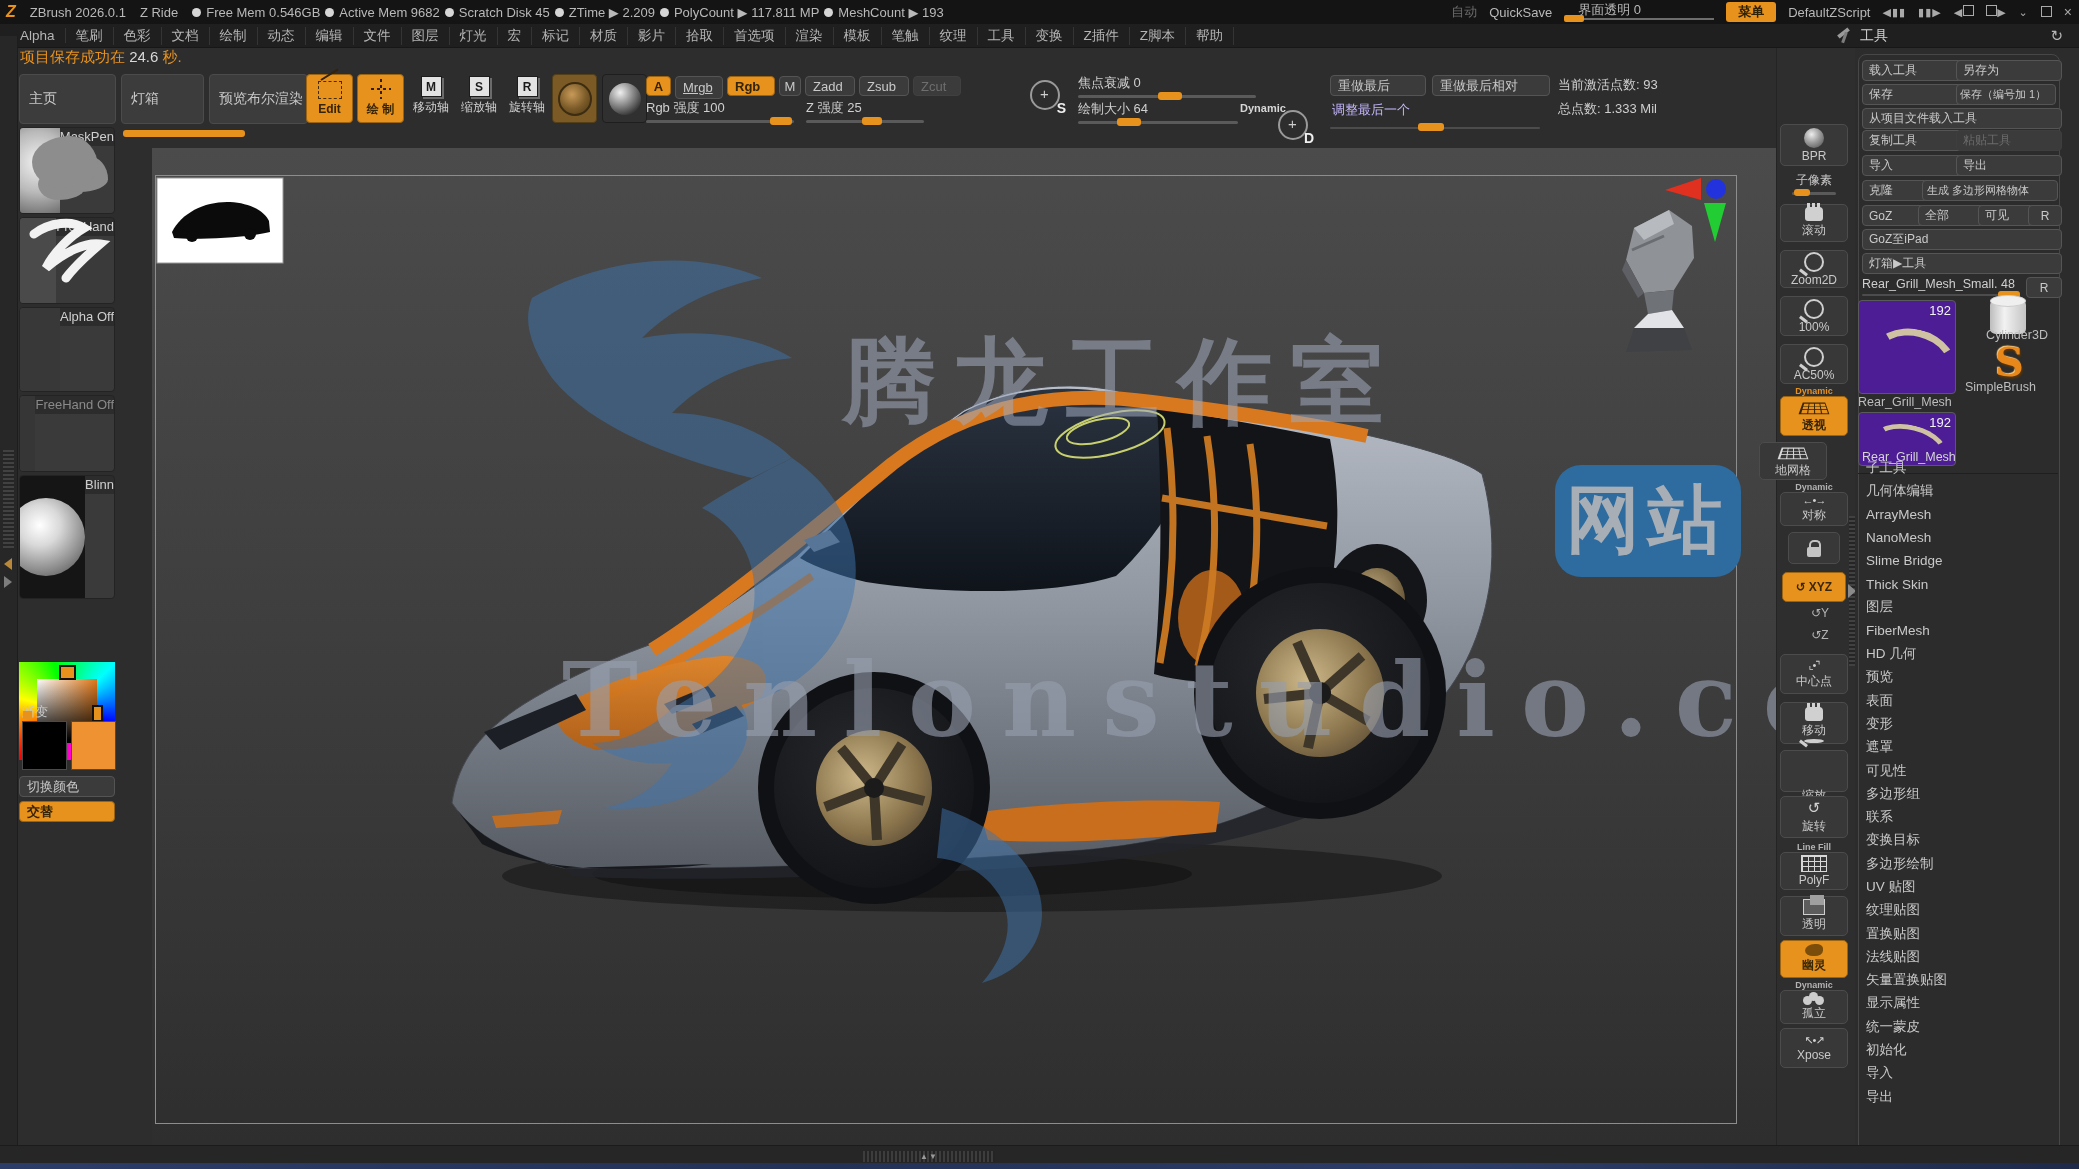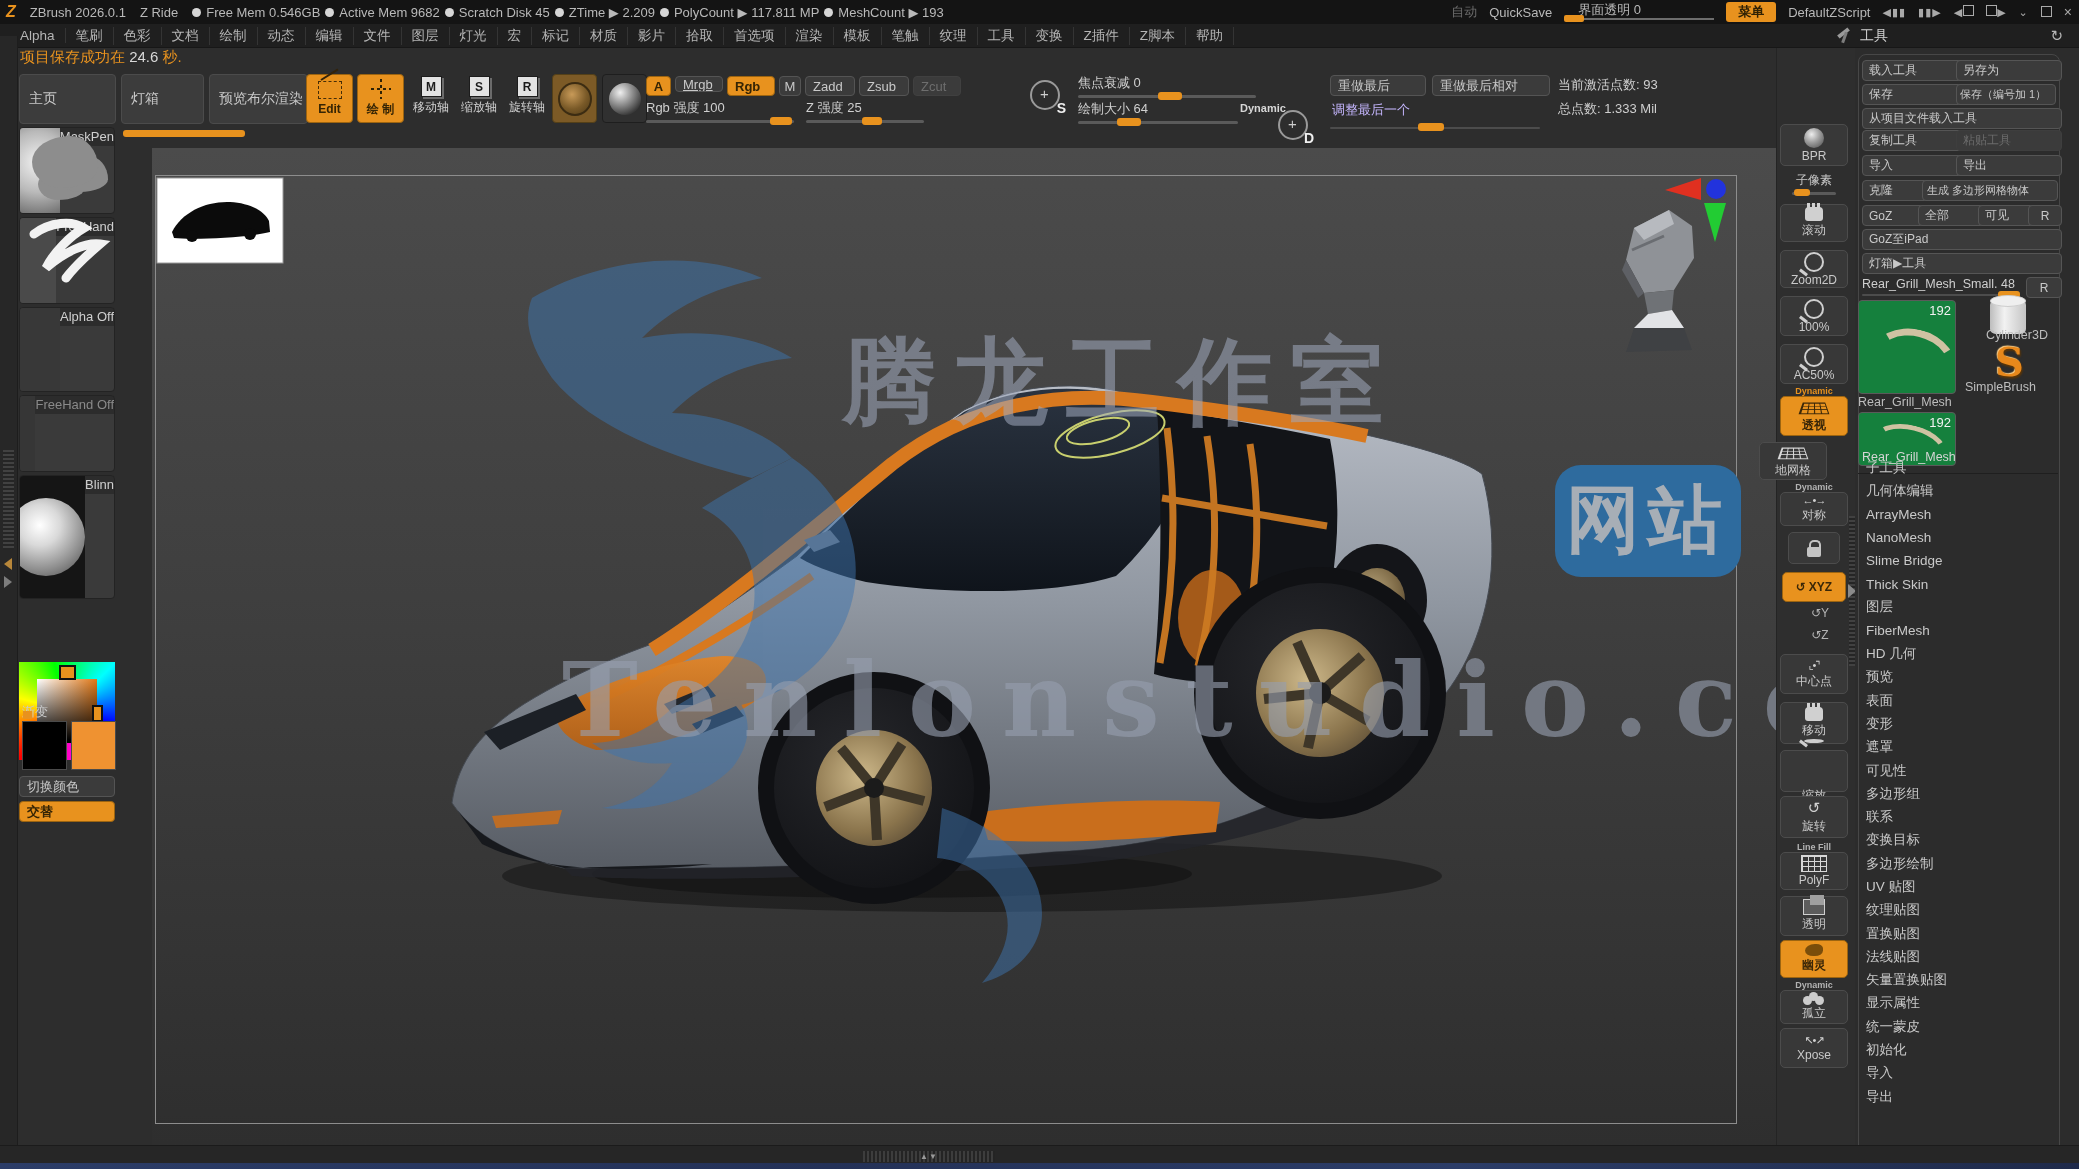--- a/index.html
+++ b/index.html
@@ -102,21 +102,21 @@
   .icn-two:after{content:"";position:absolute;left:6px;top:-5px;width:14px;height:10px;background:#9f9f9f;}
   .icn-tri{width:22px;height:12px;position:relative;}
   .icn-tri i{position:absolute;width:9px;height:9px;border-radius:50%;background:#cdcdcd;display:block;}
   .icn-xarr{font-size:11px;color:#d0d0d0;letter-spacing:-1px;}
   
   .tpanel{left:1855px;top:48px;width:224px;height:1121px;background:#2c2c2c;}
   .tgroup{position:absolute;left:3px;top:6px;width:200px;height:1110px;border:1px solid #474747;border-radius:8px;}
   .zb{position:absolute;background:#3b3b3b;border:1px solid #555;border-radius:4px;color:#c9c9c9;
       font-size:12px;display:flex;align-items:center;padding:0 6px;height:19px;white-space:nowrap;overflow:hidden;}
   .zb.dim{color:#6b6b6b;border-color:#3e3e3e;}
-  .thumbtile{position:absolute;background:#15803d;border:1px solid #5a5a5a;border-radius:4px;overflow:hidden;}
+  .thumbtile{position:absolute;background:#4c1d95;border:1px solid #5a5a5a;border-radius:4px;overflow:hidden;}
   .cnt{position:absolute;right:4px;top:2px;color:#f2f2f2;font-size:13px;}
   .arc{position:absolute;border:7px solid transparent;border-top-color:#cfc2a2;border-radius:50%;transform:rotate(14deg);}
   .tlab{position:absolute;color:#bdbdbd;font-size:12.5px;white-space:nowrap;}
   .cyl{position:absolute;width:36px;height:34px;background:linear-gradient(90deg,#bdbdbd,#f2f2f2 40%,#c4c4c4);border-radius:6px/5px;}
   .cyl:before{content:"";position:absolute;left:0;top:-5px;width:36px;height:12px;border-radius:50%;background:#efefef;border:1px solid #cdcdcd;box-sizing:border-box;}
   .sbrush{position:absolute;font-family:"DejaVu Serif","Liberation Serif",serif;font-weight:bold;font-size:40px;
           color:#e8881b;text-shadow:1px 2px 2px #5e3605,-1px -1px 1px #ffd28a;}
   .sec{height:23.3px;display:flex;align-items:center;font-size:13.5px;color:#c9c9c9;padding-left:6px;}
   
   .canvas{left:152px;top:148px;width:1624px;height:997px;background:linear-gradient(#4b4b4b,#3f3f3f 45%,#2e2e2e);}
@@ -277,21 +277,21 @@
   <div class="abs matbtn1" style="left:552px;top:74px;width:45px;height:49px;">
     <span class="matball1"></span>
   </div>
   <div class="abs matbtn2" style="left:602px;top:74px;width:45px;height:49px;">
     <span class="matball2"></span>
   </div>
 
   <div class="abs obtn btn" style="left:646px;top:76px;width:25px;height:20px;justify-content:center;">
       <span>A</span>
     </div>
-  <div class="abs btn" style="left:675px;top:76px;width:48px;height:16px;text-decoration:underline;">
+  <div class="abs btn" style="left:675px;top:76px;width:48px;height:23px;text-decoration:underline;">
       <span>Mrgb</span>
     </div>
   <div class="abs obtn btn" style="left:727px;top:76px;width:48px;height:20px;">
       <span>Rgb</span>
     </div>
   <div class="abs btn" style="left:779px;top:76px;width:22px;height:20px;justify-content:center;">
       <span>M</span>
     </div>
   <div class="abs btn" style="left:805px;top:76px;width:50px;height:20px;">
       <span>Zadd</span>

